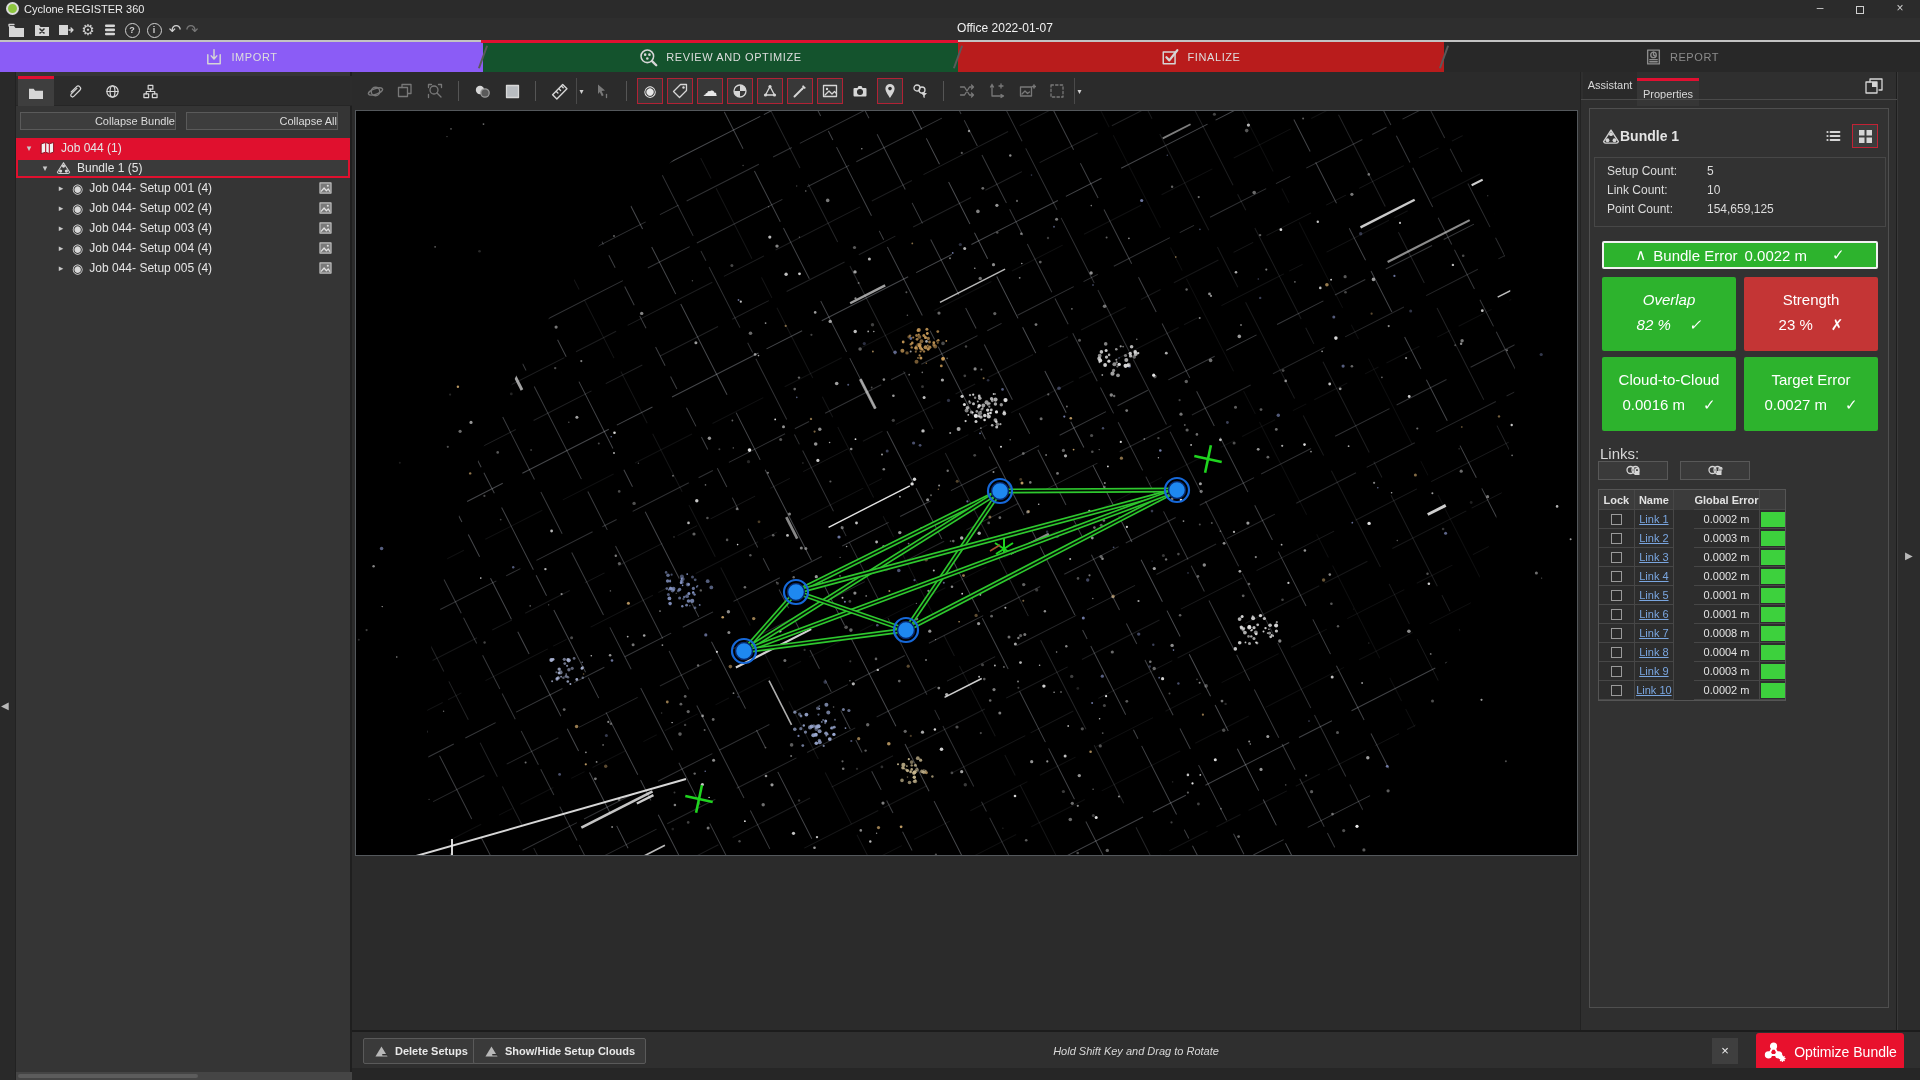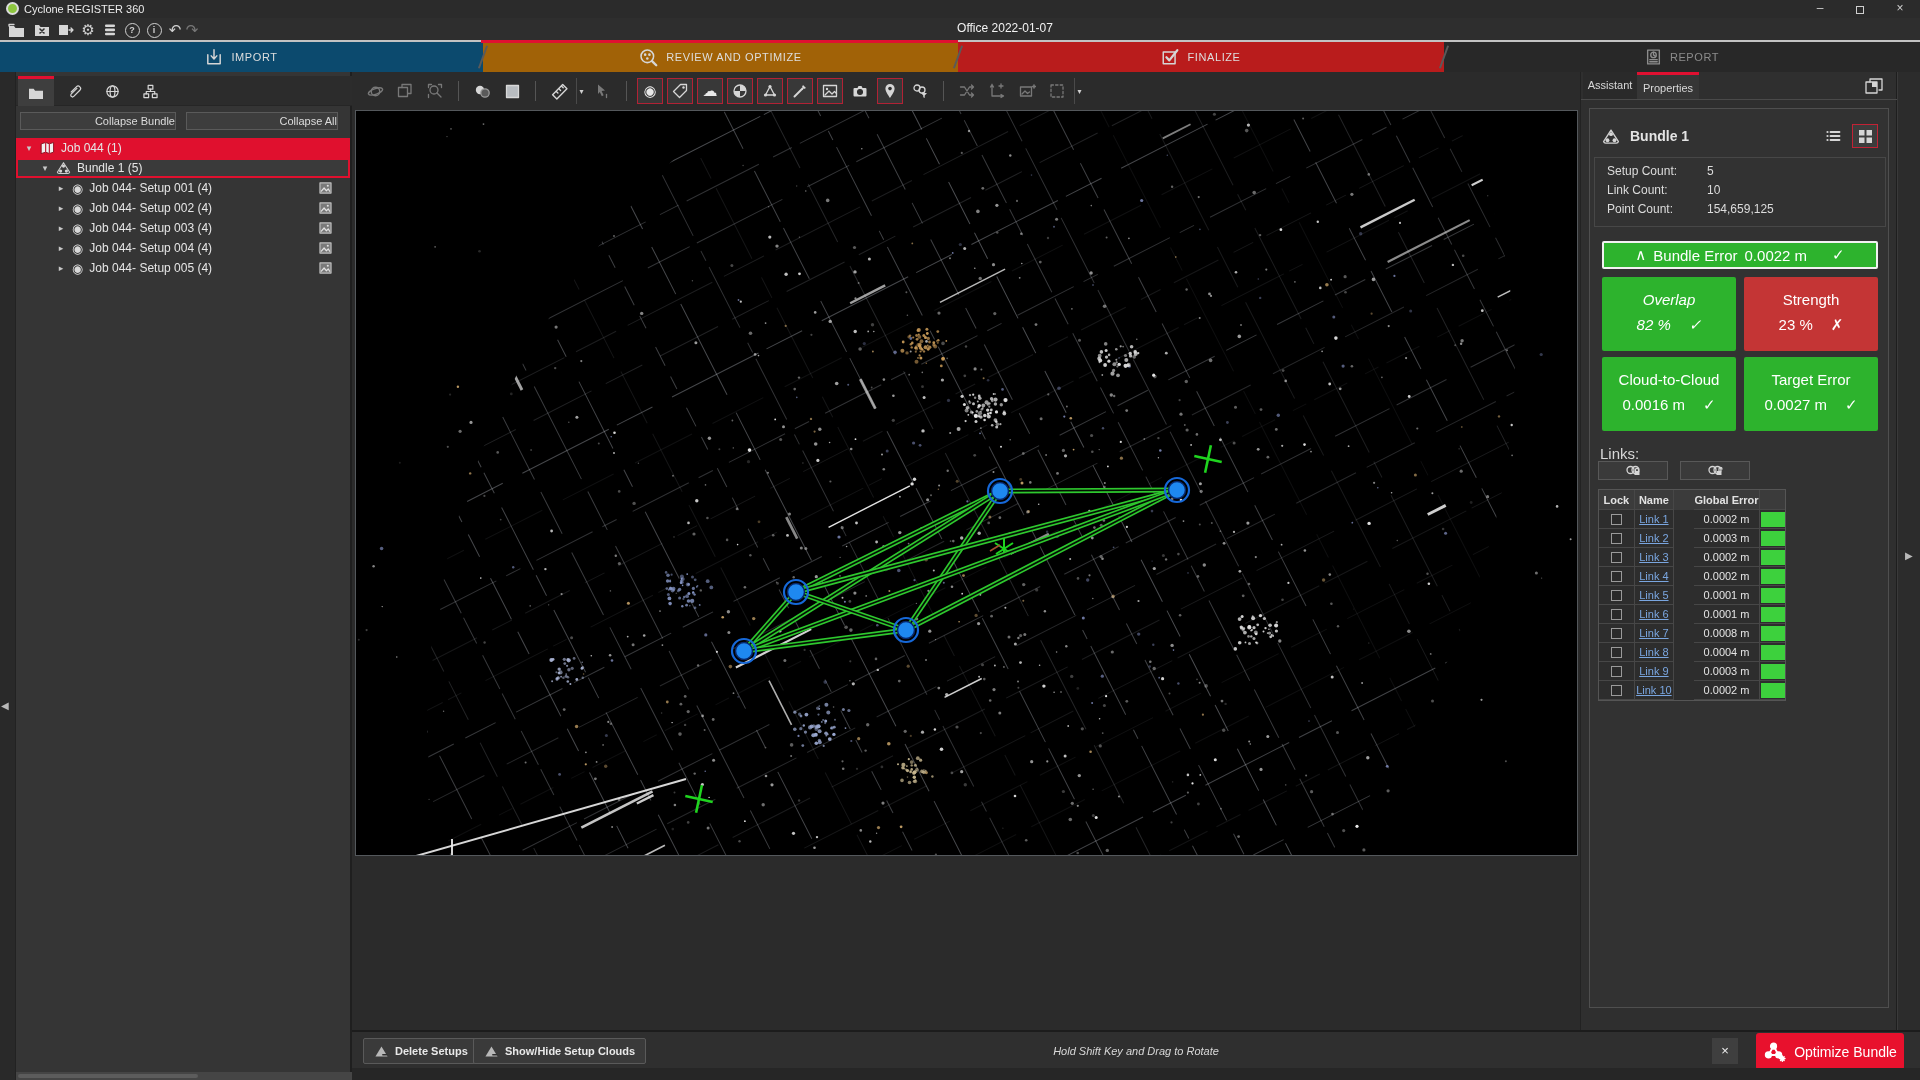--- a/index.html
+++ b/index.html
@@ -70,26 +70,26 @@
               border:1px solid #54585c; overflow:hidden; }
   #viewport svg { position:absolute; left:0; top:0; }
   #sitemap { position:absolute; left:1084px; top:804px; width:101px; height:82px; background:#050505;
              border:1px solid #b0b0b0; z-index:5; }
   #sitemap .smlabel { position:absolute; bottom:3px; width:100%; text-align:center; font-size:10px; color:#f0f0f0; }
 
   
   #rightpanel { left:1580px; top:72px; width:316px; bottom:50px; background:#2f2f2f; border-left:1px solid #222; }
   .rtab { position:absolute; top:0; height:28px; line-height:26px; font-size:11px; color:#d8d8d8; text-align:center; }
   #rtab-assist { left:2px; width:54px; background:#2a2a2a; }
-  #rtab-props { left:56px; width:62px; background:#363636; border-top:3px solid #e01031; }
+  #rtab-props { left:56px; width:62px; background:#363636; border-top:3px solid #e01031;margin-top:6px; }
   #rtabs-line { position:absolute; left:0; top:27px; width:316px; height:1px; background:#4a4a4a; }
   #panels-btn { position:absolute; right:8px; top:2px; width:28px; height:24px; display:flex; align-items:center; justify-content:center; }
   #prop-card { position:absolute; left:8px; top:36px; width:300px; height:900px; background:#323232; border:1px solid #4f4f4f; }
   #prop-head { position:absolute; left:12px; top:14px; right:10px; height:26px; display:flex; align-items:center; }
-  #prop-title { font-size:14px; font-weight:bold; margin-left:10px; }
+  #prop-title { font-size:14px; font-weight:bold; margin-left:0; }
   .viewbtn { width:26px; height:24px; display:flex; align-items:center; justify-content:center; border:1px solid transparent; }
   .viewbtn.active { border:1px solid #c22235; background:#3c3c3c; }
   #prop-info { position:absolute; left:4px; top:48px; width:292px; height:70px; border:1px solid #474747; }
   .inforow { position:absolute; left:12px; right:10px; height:19px; font-size:12px; color:#dcdcdc; }
   .inforow .val { position:absolute; left:100px; }
   #err-bar { position:absolute; left:12px; top:132px; width:276px; height:28px; background:#2db32d; border:2px solid #f2f2f2;
              border-radius:2px; display:flex; align-items:center; justify-content:center; gap:7px; font-size:15px; color:#fff; }
   #err-bar .mark { margin-left:18px; }
   .tile { position:absolute; width:134px; height:74px; border-radius:2px; color:#fff; text-align:center; }
   .tile .tl { margin-top:14px; font-size:15px; }
@@ -179,28 +179,28 @@
   </div>
   <div class="mbtn" style="left:180px;opacity:.45">
     <span class="uglyph">↷</span>
   </div>
   <div class="abs" style="left:1005px;top:3px;transform:translateX(-50%);font-size:12px;color:#f2f2f2">Office 2022-01-07</div>
 </div>
 <div class="abs" id="hline"></div>
 <div class="abs" id="hline-red"></div>
 
 <div class="abs" id="flowbar">
-  <div class="flowtab" style="left:0;width:483px;background:#0c4a6e">
+  <div class="flowtab" style="left:0;width:483px;background:#8b5cf6">
     <svg class="ic" width="18" height="18" viewBox="0 0 16 16">
       <path d="M8 1.5v8M5.5 7L8 9.8 10.5 7"></path>
         <path d="M2.5 6v8h11V6"></path>
       </svg>
     <span>IMPORT</span>
   </div>
-  <div class="flowtab" style="left:483px;width:475px;background:#a16207">
+  <div class="flowtab" style="left:483px;width:475px;background:#14532d">
     <svg class="ic" width="19" height="19" viewBox="0 0 16 16">
       <circle cx="7" cy="7" r="5.3"></circle>
         <circle class="f" cx="5.2" cy="5.6" r="1.1"></circle>
         <circle class="f" cx="8.8" cy="5.6" r="1.1"></circle>
       <circle class="f" cx="7" cy="8.8" r="1.1"></circle>
         <path d="M11 11l3.5 3.5" style="stroke-width:2"></path>
       </svg>
     <span>REVIEW AND OPTIMIZE</span>
   </div>
   <div class="flowtab" style="left:958px;width:486px;background:#b91c1c">

